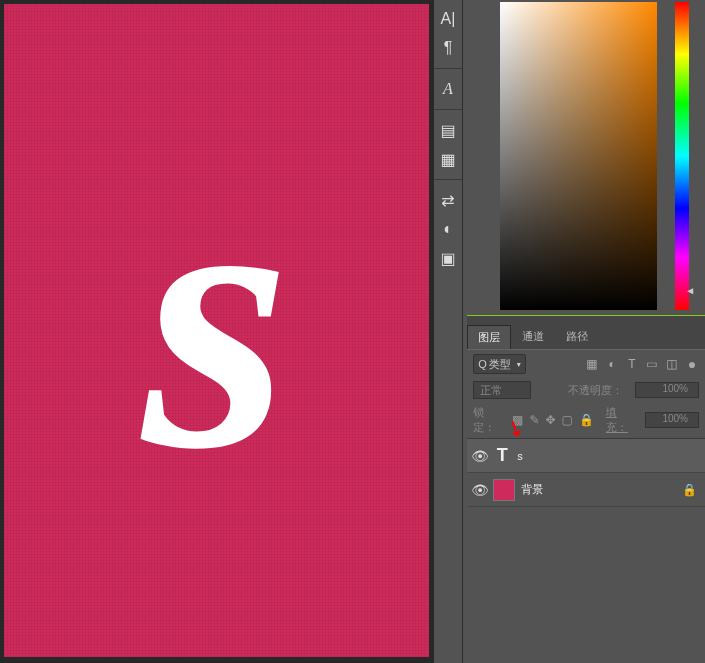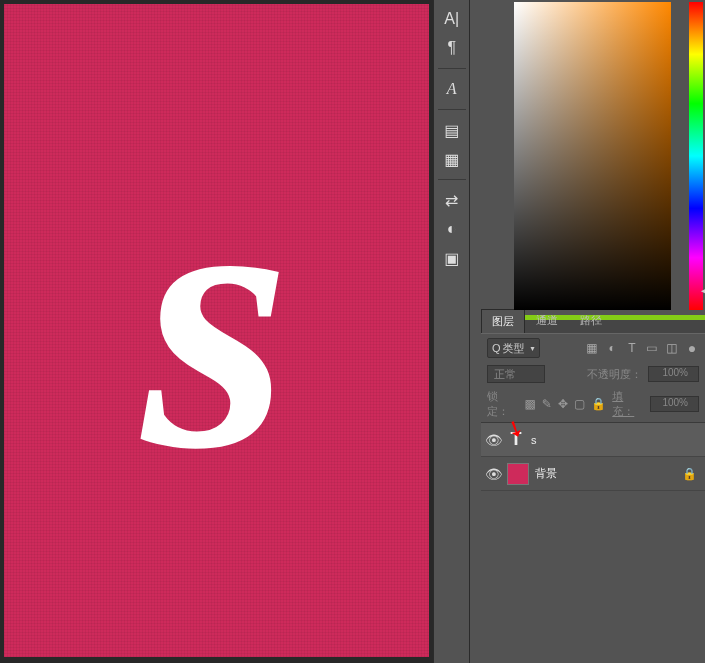--- a/index.html
+++ b/index.html
@@ -103,22 +103,22 @@
     }
     .hue-strip::after {
       content: "◄";
       position: absolute; right: -6px; bottom: 14px;
       font-size: 10px; color: #ccc;
     }
 
     .panel-tabs {
       display: flex;
       background: #454545;
-      border-top: 5px solid #84cc16;
-      height: 18px;
+      border-top: 1px solid #84cc16;
+      height: 34px;
       align-items: flex-end;
     }
     .panel-tabs .tab {
       padding: 4px 10px;
       color: #bbb;
       font-size: 11px;
       border: 1px solid transparent;
     }
     .panel-tabs .tab.active {
       background: #535353;
@@ -153,33 +153,33 @@
       align-items: center;
     }
     .filter-icons span {
       width: 14px; height: 14px;
       display: inline-flex; align-items: center; justify-content: center;
       color: #aaa; font-size: 12px;
     }
     .blend-row, .lock-row {
       display: flex; align-items: center;
       padding: 3px 6px;
-      gap: 6px;
+      gap: 12px;
       color: #888;
       font-size: 11px;
     }
     .blend-select {
       background: #444; border: 1px solid #333;
       color: #888; padding: 1px 28px 1px 6px;
       font-size: 11px; height: 18px;
       position: relative;
     }
     .opacity-label { margin-left: auto; text-align: right; }
     .pct-input {
-      width: 51px; height: 16px;
+      width: 64px; height: 16px;
       background: #444; border: 1px solid #333;
       color: #888; font-size: 10px;
       text-align: right; padding-right: 10px;
       position: relative;
     }
     .lock-icons {
       display: flex; gap: 6px; color: #999;
     }
     .lock-icons span { font-size: 12px; }
     .fill-label { margin-left: auto; text-decoration: underline; }

